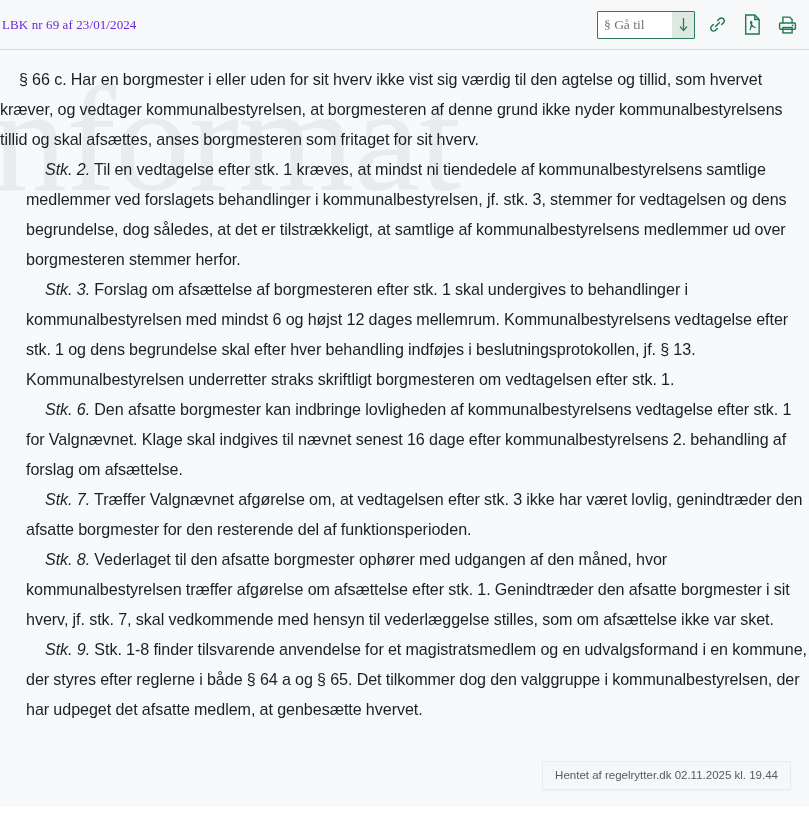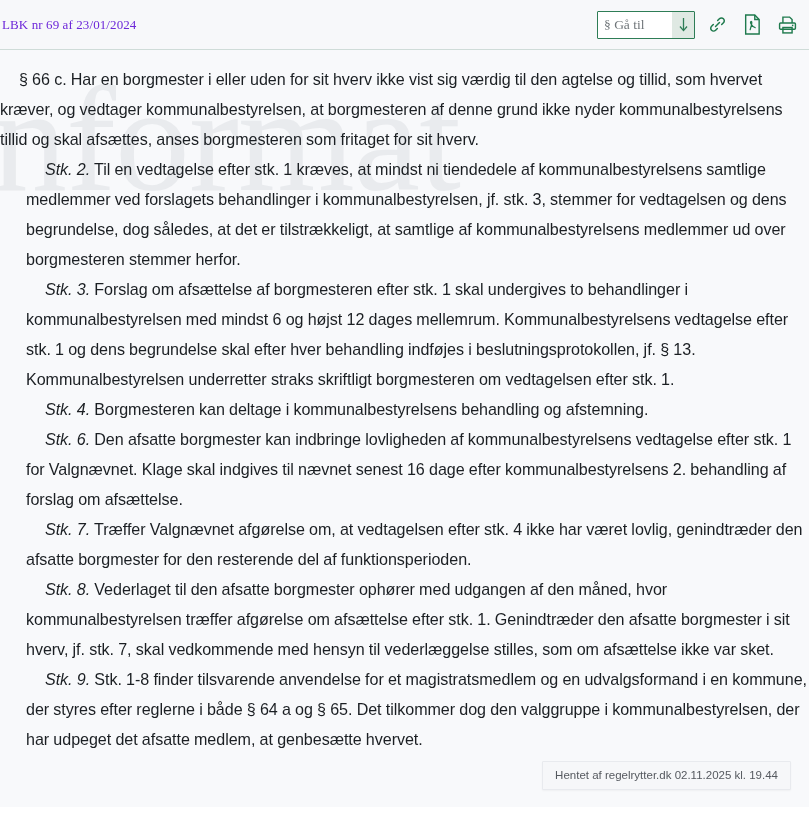--- a/index.html
+++ b/index.html
@@ -215,23 +215,22 @@
       </div>
 
     </div>
   </div>
 
   <div id="content">
     <div id="paragraphs">
         <p class="para"><span>§ 66 c.</span><span> Har en borgmester i eller uden for sit hverv ikke vist sig værdig til den agtelse og tillid, som hvervet kræver, og vedtager kommunalbestyrelsen, at borgmesteren af denne grund ikke nyder kommunalbestyrelsens tillid og skal afsættes, anses borgmesteren som fritaget for sit hverv.</span></p>
         <p class="para"><span class="stk">Stk. 2.</span><span> Til en vedtagelse efter stk. 1 kræves, at mindst ni tiendedele af kommunalbestyrelsens samtlige medlemmer ved forslagets behandlinger i kommunalbestyrelsen, jf. stk. 3, stemmer for vedtagelsen og dens begrundelse, dog således, at det er tilstrækkeligt, at samtlige af kommunalbestyrelsens medlemmer ud over borgmesteren stemmer herfor.</span></p>
         <p class="para"><span class="stk">Stk. 3.</span><span> Forslag om afsættelse af borgmesteren efter stk. 1 skal undergives to behandlinger i kommunalbestyrelsen med mindst 6 og højst 12 dages mellemrum. Kommunalbestyrelsens vedtagelse efter stk. 1 og dens begrundelse skal efter hver behandling indføjes i beslutningsprotokollen, jf. § 13. Kommunalbestyrelsen underretter straks skriftligt borgmesteren om vedtagelsen efter stk. 1.</span></p>
-        <p class="para"><span class="stk">Stk. 4.</span><span> Borgmesteren kan deltage i kommunalbestyrelsens behandling og afstemning.</span></p>
         <p class="para"><span class="stk">Stk. 6.</span><span> Den afsatte borgmester kan indbringe lovligheden af kommunalbestyrelsens vedtagelse efter stk. 1 for Valgnævnet. Klage skal indgives til nævnet senest 16 dage efter kommunalbestyrelsens 2. behandling af forslag om afsættelse.</span></p>
-        <p class="para"><span class="stk">Stk. 7.</span><span> Træffer Valgnævnet afgørelse om, at vedtagelsen efter stk. 4 ikke har været lovlig, genindtræder den afsatte borgmester for den resterende del af funktionsperioden.</span></p>
+        <p class="para"><span class="stk">Stk. 7.</span><span> Træffer Valgnævnet afgørelse om, at vedtagelsen efter stk. 3 ikke har været lovlig, genindtræder den afsatte borgmester for den resterende del af funktionsperioden.</span></p>
         <p class="para"><span class="stk">Stk. 8.</span><span> Vederlaget til den afsatte borgmester ophører med udgangen af den måned, hvor kommunalbestyrelsen træffer afgørelse om afsættelse efter stk. 1. Genindtræder den afsatte borgmester i sit hverv, jf. stk. 7, skal vedkommende med hensyn til vederlæggelse stilles, som om afsættelse ikke var sket.</span></p>
         <p class="para"><span class="stk">Stk. 9.</span><span> Stk. 1-8 finder tilsvarende anvendelse for et magistratsmedlem og en udvalgsformand i en kommune, der styres efter reglerne i både § 64 a og § 65. Det tilkommer dog den valggruppe i kommunalbestyrelsen, der har udpeget det afsatte medlem, at genbesætte hvervet.</span></p>
       </div>
   </div>
 
   <div id="footer-badge">Hentet af regelrytter.dk 02.11.2025 kl. 19.44</div>
   <div id="bottom-strip"></div>
 
 </div>
 

